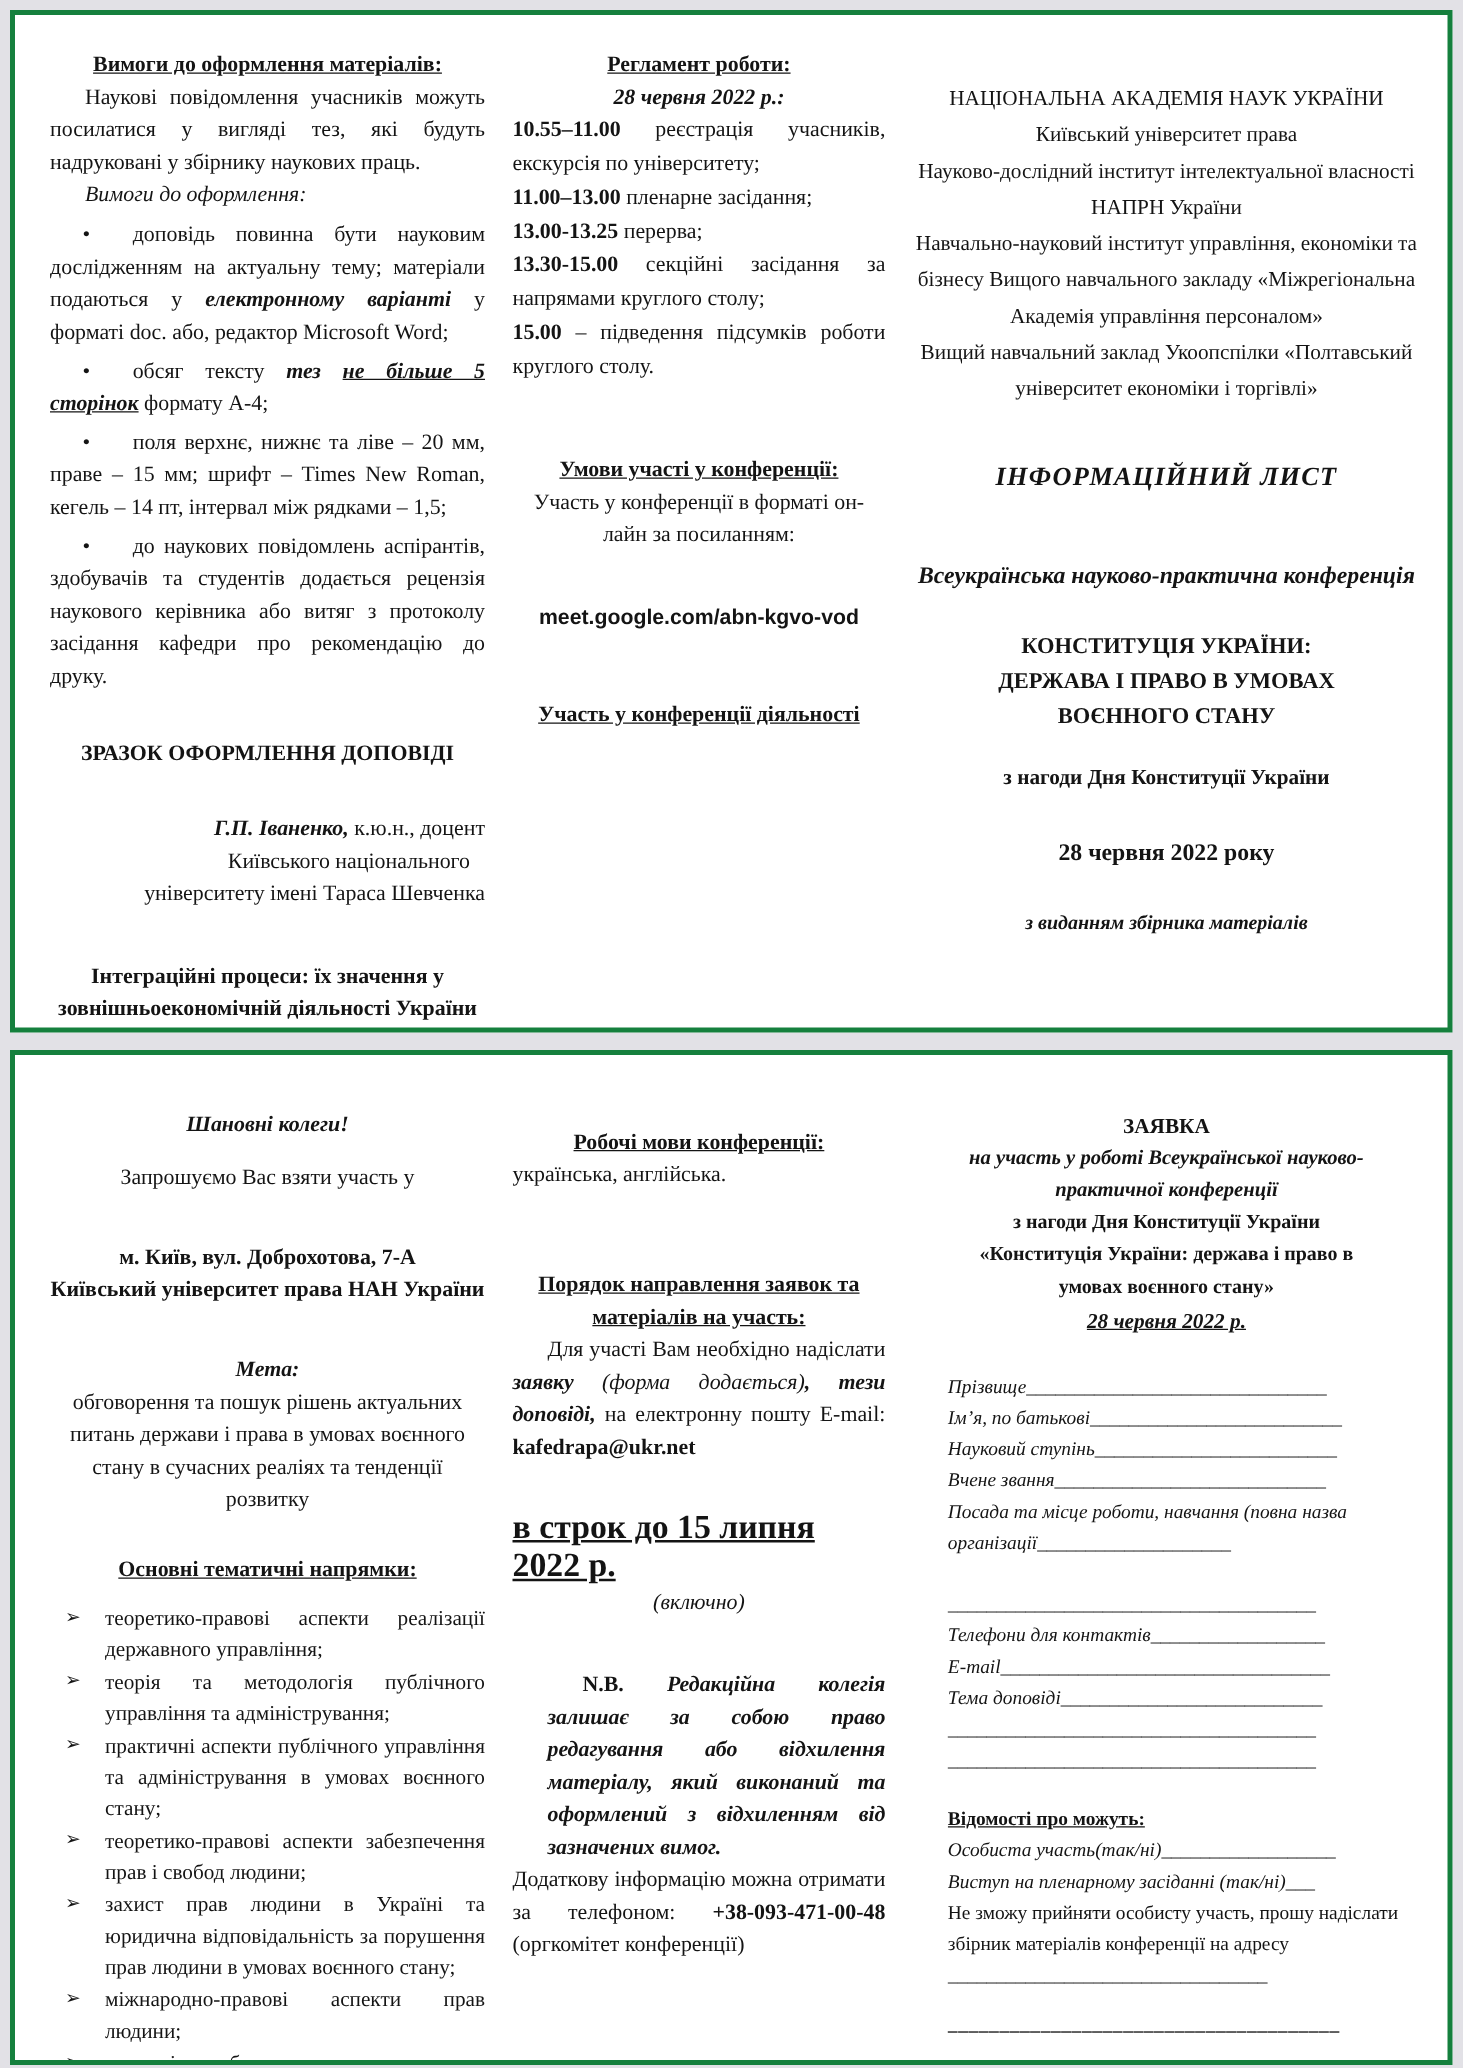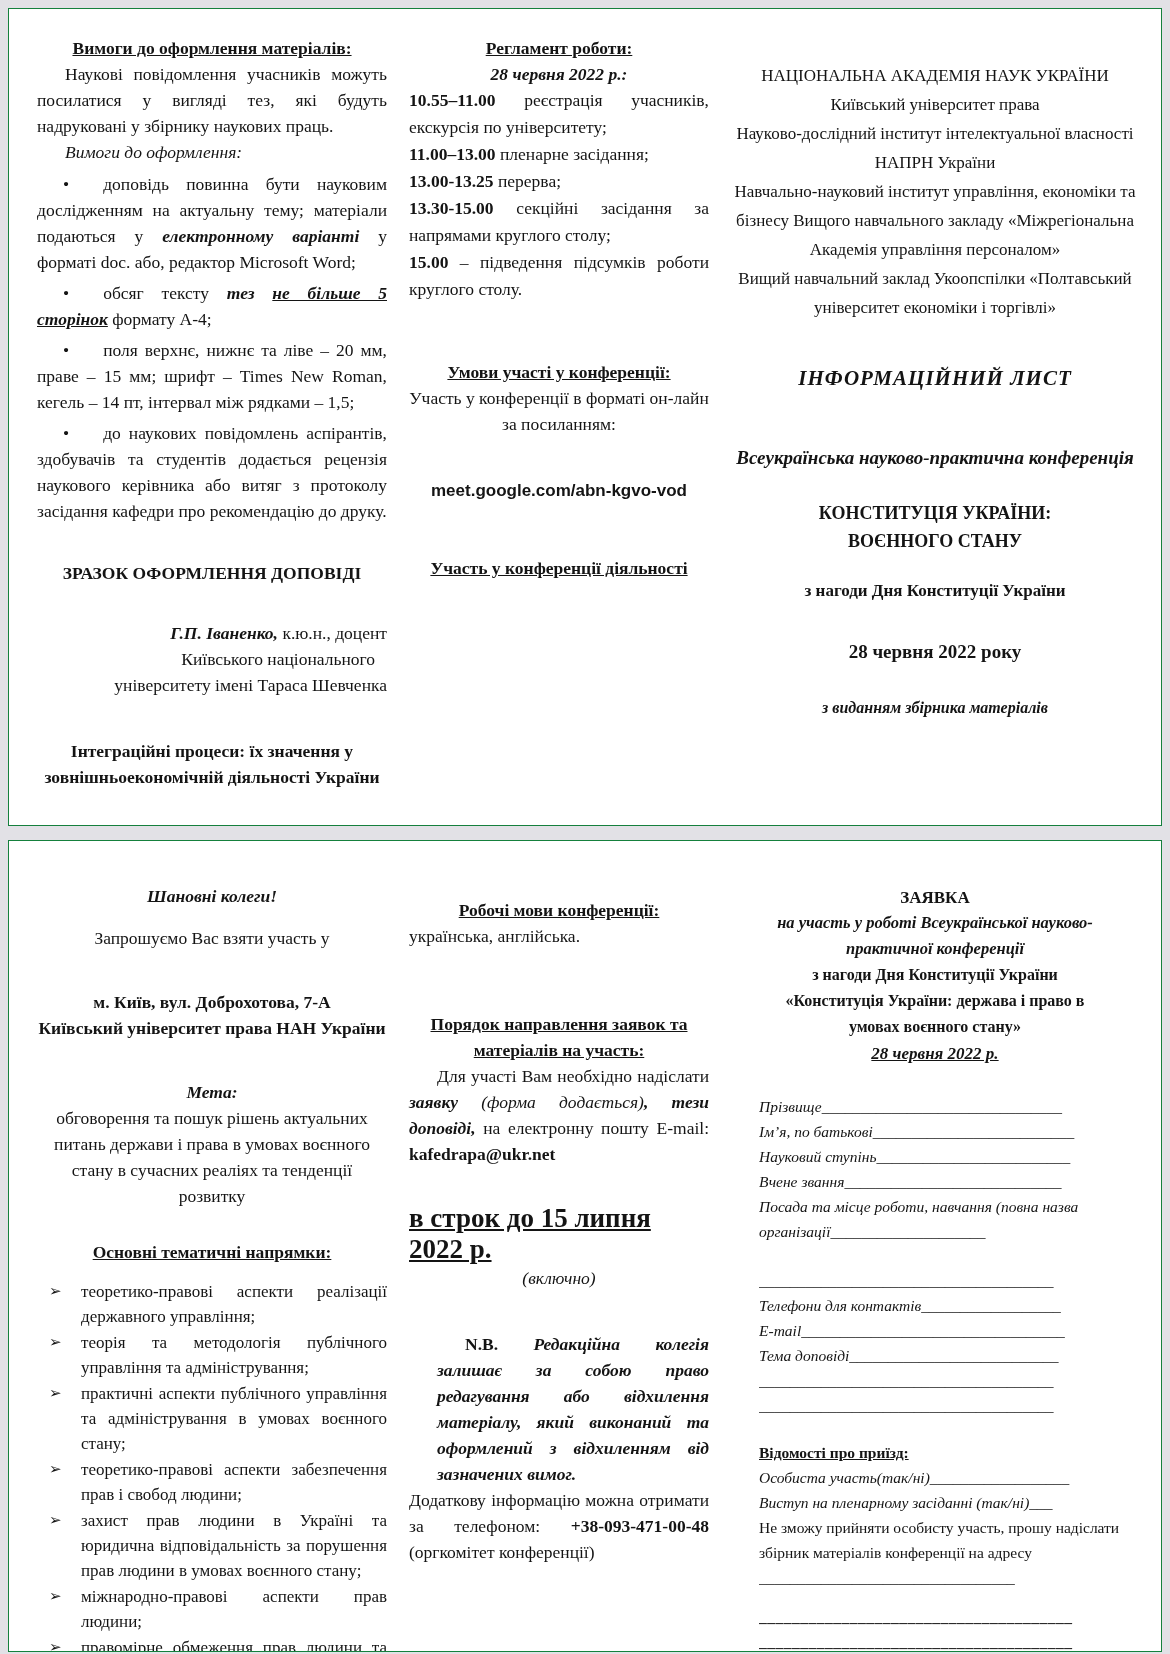--- a/index.html
+++ b/index.html
@@ -7,21 +7,21 @@
     width:1170px;height:1654px;
     background:#e2e1e6;
     font-family:"Liberation Serif", serif;
     color:#141414;
     position:relative;
     -webkit-font-smoothing:antialiased;
   }
   .page{
     position:absolute;left:8px;width:1154px;
     background:#ffffff;
-    border:1px solid #15803d;
+    border:4px solid #15803d;
     box-sizing:border-box;
     overflow:hidden;
   }
   #page1{top:8px;height:818px;}
   #page2{top:840px;height:812px;}
   .cols{display:flex;align-items:flex-start;padding:26px 24px 0 28px;}
   .col1{width:350px;}
   .col2{width:300px;margin-left:22px;}
   .col3{width:404px;margin-left:24px;}
 
@@ -131,20 +131,21 @@
       <p class="org">Науково-дослідний інститут інтелектуальної власності НАПРН України</p>
       <p class="org">Навчально-науковий інститут управління, економіки та бізнесу Вищого навчального закладу «Міжрегіональна Академія управління персоналом»</p>
       <p class="org">Вищий навчальний заклад Укоопспілки «Полтавський університет економіки і торгівлі»</p>
 
       <p class="doctitle" style="margin-top:44px;">ІНФОРМАЦІЙНИЙ  ЛИСТ</p>
 
       <p class="ctr b i" style="font-size:19px;line-height:30px;margin-top:52px;">Всеукраїнська науково-практична конференція</p>
 
       <div style="margin-top:26px;">
         <p class="conftitle">КОНСТИТУЦІЯ УКРАЇНИ:</p>
+        <p class="conftitle">ДЕРЖАВА І ПРАВО В УМОВАХ</p>
         <p class="conftitle">ВОЄННОГО СТАНУ</p>
       </div>
 
       <p class="ctr b" style="font-size:17px;margin-top:26px;">з нагоди Дня Конституції України</p>
 
       <p class="ctr b" style="font-size:19px;margin-top:40px;">28 червня 2022 року</p>
 
       <p class="ctr b i" style="font-size:16px;margin-top:36px;">з виданням збірника матеріалів</p>
 
     </div>
@@ -223,21 +224,21 @@
         <p class="formline">організації____________________</p>
         <p class="formline" style="margin-top:24px;">______________________________________</p>
         <p class="formline">Телефони для контактів__________________</p>
         <p class="formline">E-mail__________________________________</p>
         <p class="formline">Тема доповіді___________________________</p>
         <p class="formline">______________________________________</p>
         <p class="formline">______________________________________</p>
       </div>
 
       <div style="margin-top:22px;padding-left:26px;">
-        <p class="formline fhead">Відомості про приїзд:</p>
+        <p class="formline fhead">Відомості про можуть:</p>
         <p class="formline">Особиста участь(так/ні)__________________</p>
         <p class="formline">Виступ на пленарному засіданні (так/ні)___</p>
         <p class="formline rg wrapok">Не зможу прийняти особисту участь,  прошу надіслати збірник  матеріалів конференції на  адресу</p>
         <p class="formline rg">_________________________________</p>
         <p class="formline rg thick" style="margin-top:14px;">______________________________________</p>
         <p class="formline rg thick">______________________________________</p>
       </div>
 
     </div>
   </div>

